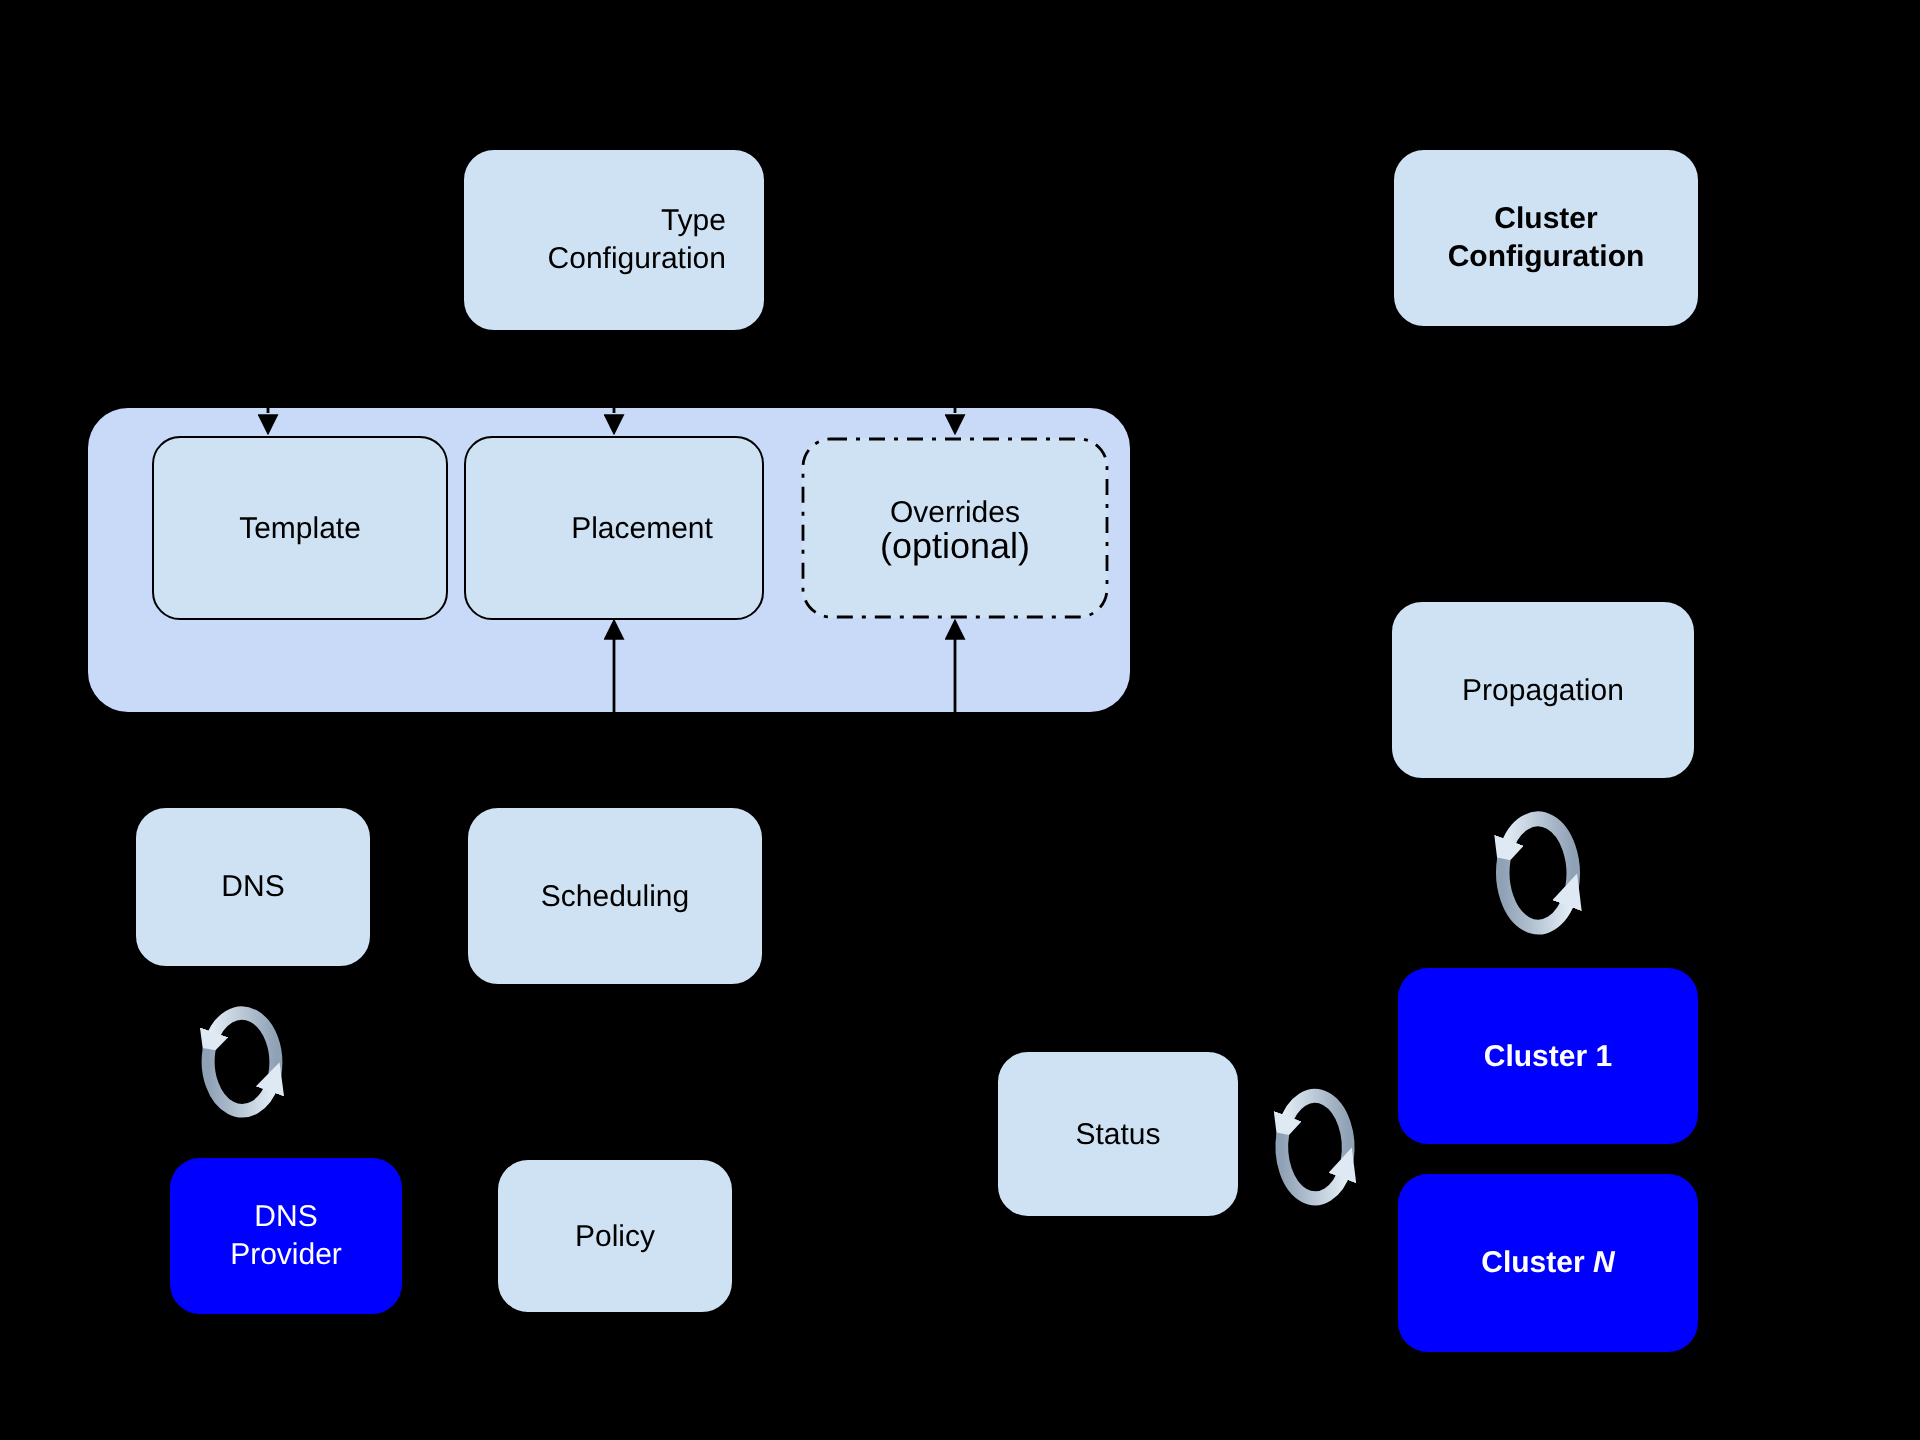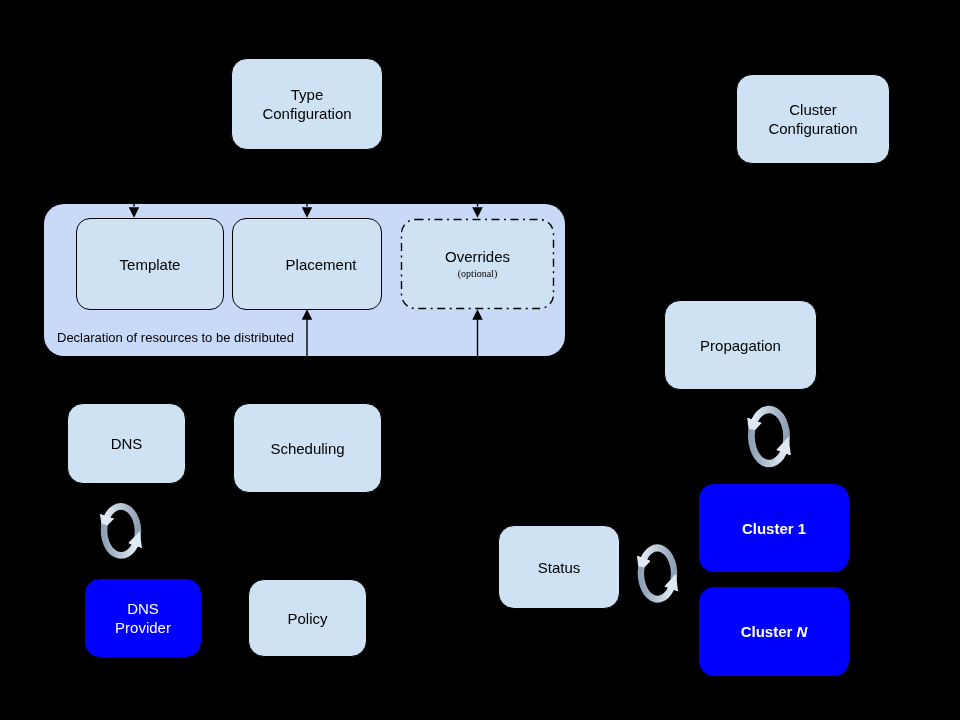--- a/index.html
+++ b/index.html
@@ -36,49 +36,49 @@
     border: 1px solid #000;
     border-radius: 16px;
     color: var(--cluster-text, #fff);
   }
   .lbl {
     font-size: 15px;
     line-height: 19px;
     display: inline-block;
   }
   .lbl .stack { display: block; }
-  .lbl .small { display: block; font-size: 10px; line-height: 15px; font-family: Liberation Serif, serif; }
+  .lbl .small { display: block; font-size: 18px; line-height: 15px; }
   .bold { font-weight: bold; }
   .w112 { max-width: 112px; }
   .w80  { max-width: 80px; }
 
   .group-container {
     position: absolute;
     left: 44px; top: 204px; width: 521px; height: 152px;
     background: var(--container-fill, #c9daf8);
     border-radius: 20px;
   }
   .caption {
     position: absolute;
     left: 57px; top: 330px;
     font-size: 13px;
     color: var(--box-text, #000);
   }
 
   
-  .n-typeconf    { left: 231px; top: 58px;  width: 152px; height: 92px; }
-  .n-clusterconf { left: 736px; top: 74px;  width: 154px; height: 90px; }
+  .n-typeconf    { left: 231px; top: 74px;  width: 152px; height: 92px; text-align: right; }
+  .n-clusterconf { left: 696px; top: 74px;  width: 154px; height: 90px; font-weight: bold; }
   .n-template    { left: 60px;  top: 218px; width: 148px; height: 92px; margin-left: 16px; }
   .n-placement   { left: 232px; top: 218px; width: 150px; height: 92px; padding-left: 28px; }
   .n-overrides   { left: 401px; top: 219px; width: 153px; height: 90px; }
   .n-dns         { left: 67px;  top: 403px; width: 119px; height: 81px; }
   .n-scheduling  { left: 233px; top: 403px; width: 149px; height: 90px; }
   .n-dnsprovider { left: 84px;  top: 578px; width: 118px; height: 80px; }
   .n-policy      { left: 248px; top: 579px; width: 119px; height: 78px; }
-  .n-propagation { left: 664px; top: 300px; width: 153px; height: 90px; text-align: center; }
+  .n-propagation { left: 695px; top: 300px; width: 153px; height: 90px; text-align: center; }
   .n-status      { left: 498px; top: 525px; width: 122px; height: 84px; }
   .n-cluster1    { left: 698px; top: 483px; width: 152px; height: 90px; }
   .n-clustern    { left: 698px; top: 586px; width: 152px; height: 91px; }
 
   svg.overlay {
     position: absolute; left: 0; top: 0;
     width: 960px; height: 720px;
     pointer-events: none;
   }
   .conn { stroke: var(--connector, #000); stroke-width: 1.4; fill: none; }
@@ -95,21 +95,20 @@
   .stopLight { stop-color: var(--sync-light, #e2ecf5); }
   #blackArrow path { fill: var(--connector, #000); }
   #syncArrow path  { fill: var(--sync-head, #dfe9f3); }
 </style>
 </head>
 <body>
 
 <div class="stage">
 
   <div class="group-container"></div>
-  <span class="caption">Declaration of resources to be distributed</span>
 
   <div class="box light n-typeconf">
     <span class="lbl w112">Type Configuration</span>
   </div>
   <div class="box light n-clusterconf">
     <span class="lbl w112">Cluster Configuration</span>
   </div>
 
   <div class="box light inner n-template">
     <span class="lbl">Template</span>

